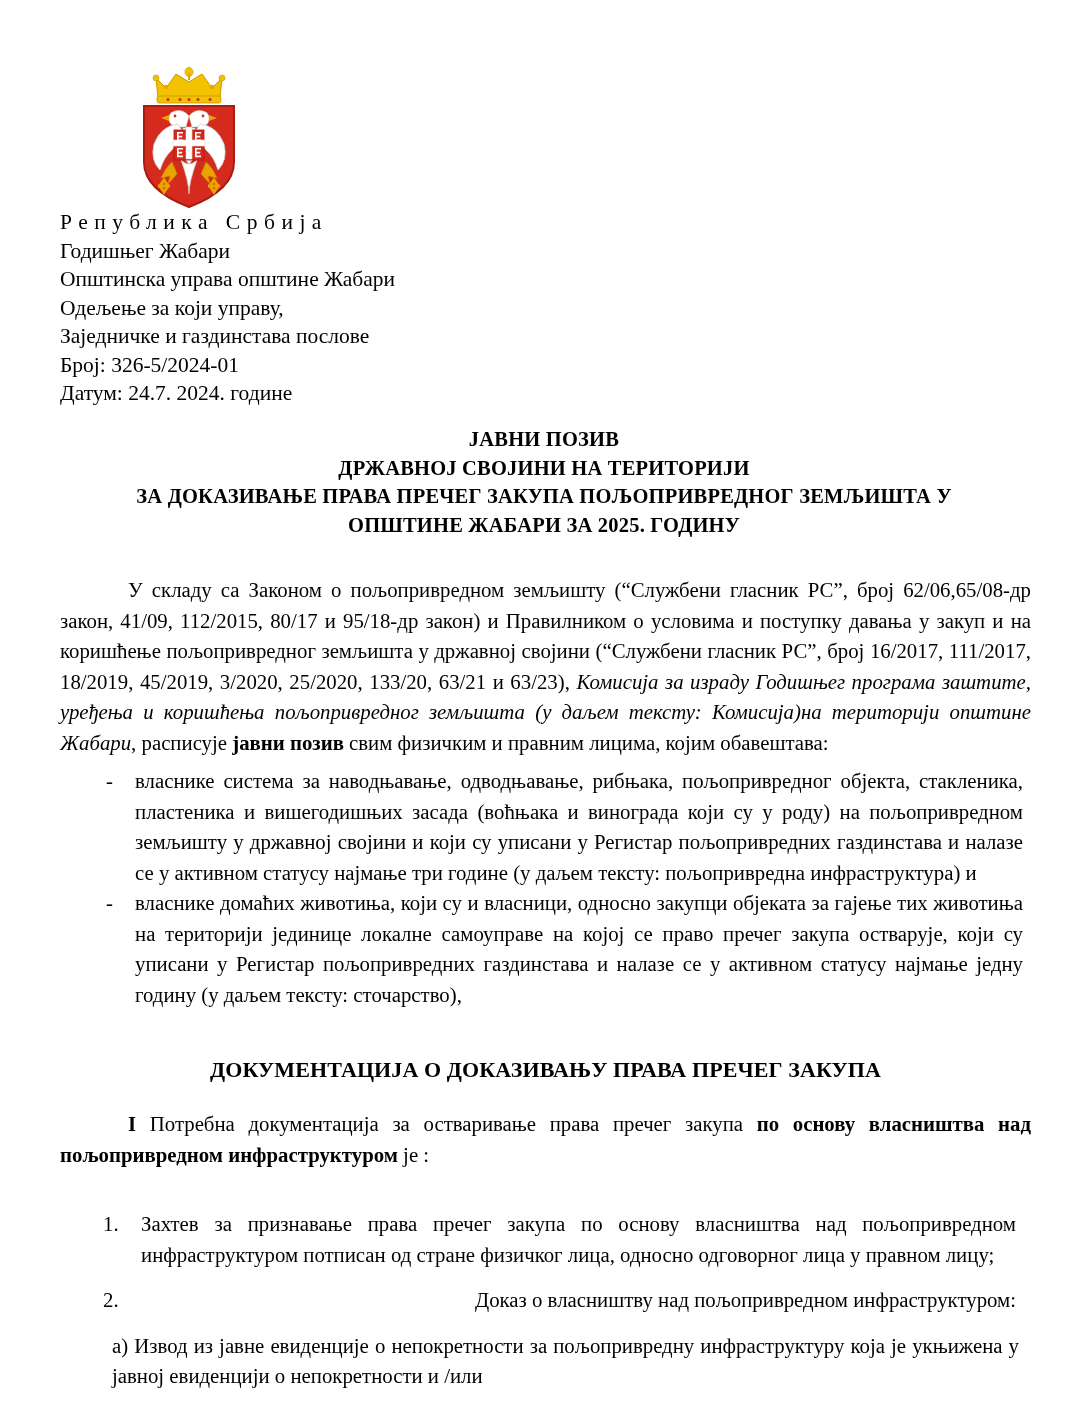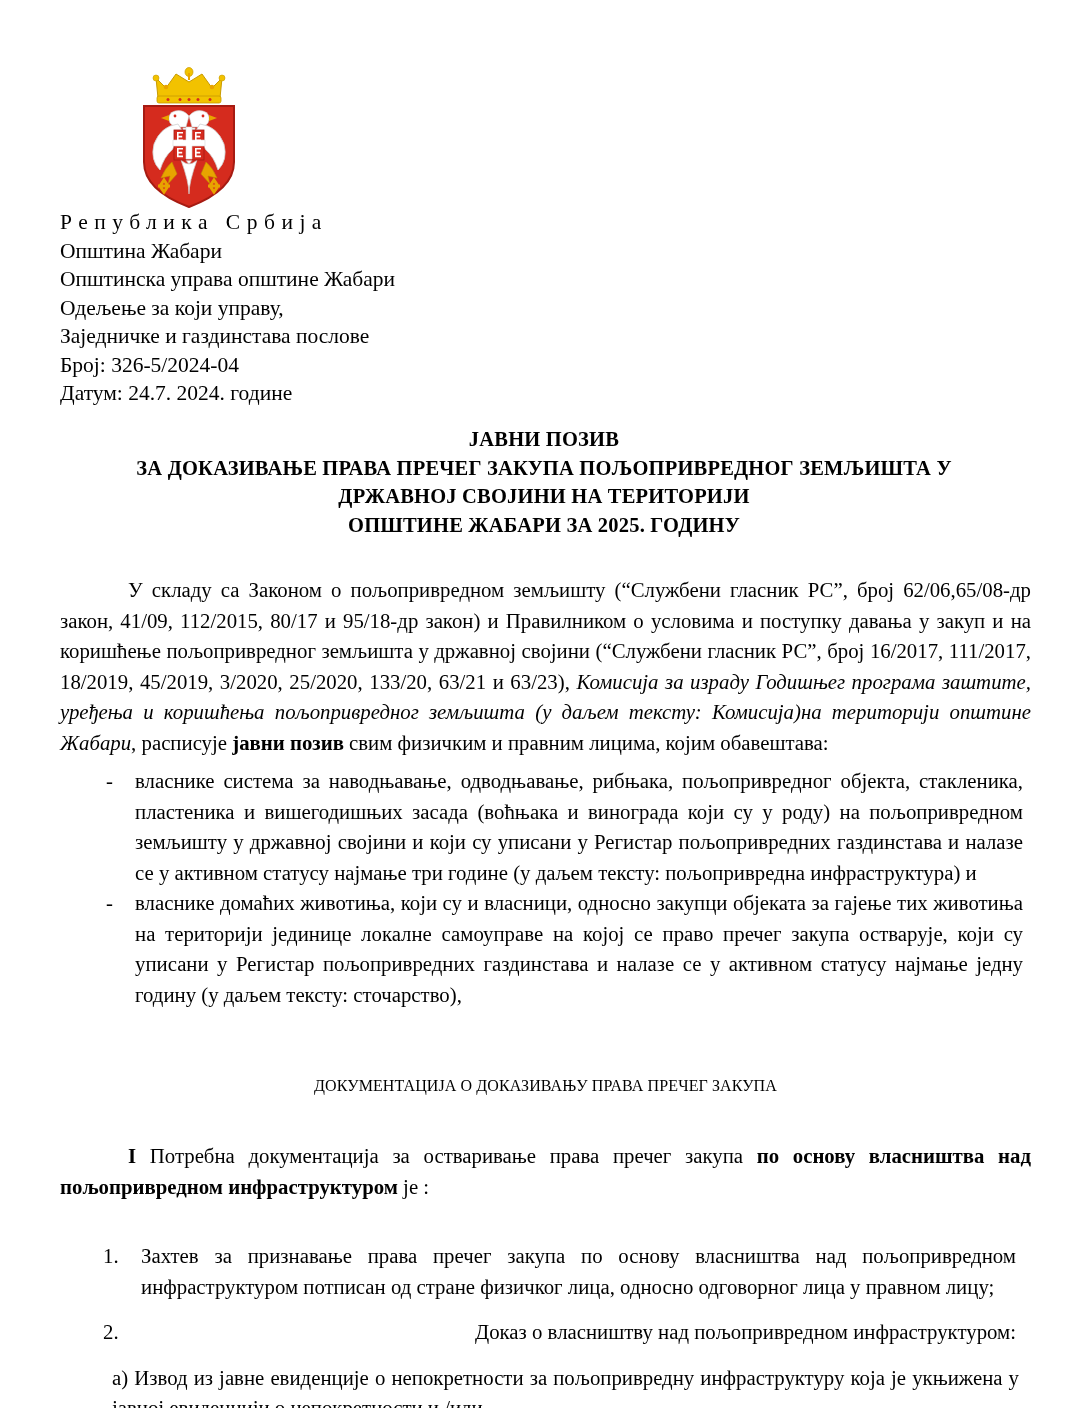--- a/index.html
+++ b/index.html
@@ -97,25 +97,25 @@
   ul.dash-list > li::before {
     content: "-";
     position: absolute;
     left: 38px;
     top: 0;
   }
 
   
   .subheading {
     text-align: center;
-    font-weight: normal;
-    font-size: 16px;
+    font-weight: bold;
+    font-size: 22px;
     line-height: 30px;
     letter-spacing: 0.1px;
-    margin: 16px;
+    margin: 0;
   }
 
   
   ol.num-list {
     list-style: none;
     margin: 0;
     padding: 0;
     counter-reset: nitem;
   }
   ol.num-list > li {
@@ -192,32 +192,32 @@
         <path d="M49 74 h6 v1.6 h-4.4 v2.2 h3.6 v1.6 h-3.6 v2.2 h4.4 v1.6 h-6 z"></path>
         <path d="M67 74 h6 v1.6 h-4.4 v2.2 h3.6 v1.6 h-3.6 v2.2 h4.4 v1.6 h-6 z"></path>
         <path d="M49 90 h6 v1.6 h-4.4 v2.2 h3.6 v1.6 h-3.6 v2.2 h4.4 v1.6 h-6 z"></path>
         <path d="M67 90 h6 v1.6 h-4.4 v2.2 h3.6 v1.6 h-3.6 v2.2 h4.4 v1.6 h-6 z"></path>
       </g>
     </svg>
   </div>
 
   <div class="header-block">
     <div class="header-line spaced">Република Србија</div>
-    <div class="header-line">Општина Жабари</div>
+    <div class="header-line">Годишњег Жабари</div>
     <div class="header-line">Општинска управа општине Жабари</div>
     <div class="header-line">Одељење за који управу,</div>
     <div class="header-line">Заједничке и газдинстава послове</div>
-    <div class="header-line">Број: 326-5/2024-04</div>
+    <div class="header-line">Број: 326-5/2024-01</div>
     <div class="header-line">Датум: 24.7. 2024. године</div>
   </div>
 
   <div class="title-block">
     <div>ЈАВНИ ПОЗИВ</div>
+    <div>ДРЖАВНОЈ СВОЈИНИ НА ТЕРИТОРИЈИ</div>
     <div>ЗА ДОКАЗИВАЊЕ ПРАВА ПРЕЧЕГ ЗАКУПА ПОЉОПРИВРЕДНОГ ЗЕМЉИШТА У</div>
-    <div>ДРЖАВНОЈ СВОЈИНИ НА ТЕРИТОРИЈИ</div>
     <div>ОПШТИНЕ ЖАБАРИ ЗА 2025. ГОДИНУ</div>
   </div>
 
   <div class="body-block">
 
     <p class="just-indent"><span>У складу са Законом о пољопривредном земљишту (“Службени гласник РС”, број 62/06,65/08-др закон, 41/09, 112/2015, 80/17 и 95/18-др закон) и Правилником о условима и поступку давања у закуп и на коришћење пољопривредног земљишта у државној својини (“Службени гласник РС”, број 16/2017, 111/2017, 18/2019, 45/2019, 3/2020, 25/2020, 133/20, 63/21 и 63/23), </span><i>Комисија за израду Годишњег програма заштите, уређења и коришћења пољопривредног земљишта (у даљем тексту: Комисија)на територији општине Жабари</i><span>, расписује </span><b>јавни позив</b><span> свим физичким и правним лицима, којим обавештава:</span></p>
 
     <ul class="dash-list">
       <li><span>власнике система за наводњавање, одводњавање, рибњака, пољопривредног објекта, стакленика, пластеника и вишегодишњих засада (воћњака и винограда који су у роду) на пољопривредном земљишту у државној својини и који су уписани у Регистар пољопривредних газдинстава и налазе се у активном статусу најмање три године (у даљем тексту: пољопривредна инфраструктура) и</span></li>
       <li><span>власнике домаћих животиња, који су и власници, односно закупци објеката за гајење тих животиња на територији јединице локалне самоуправе на којој се право пречег закупа остварује, који су уписани у Регистар пољопривредних газдинстава и налазе се у активном статусу најмање једну годину (у даљем тексту: сточарство),</span></li>

